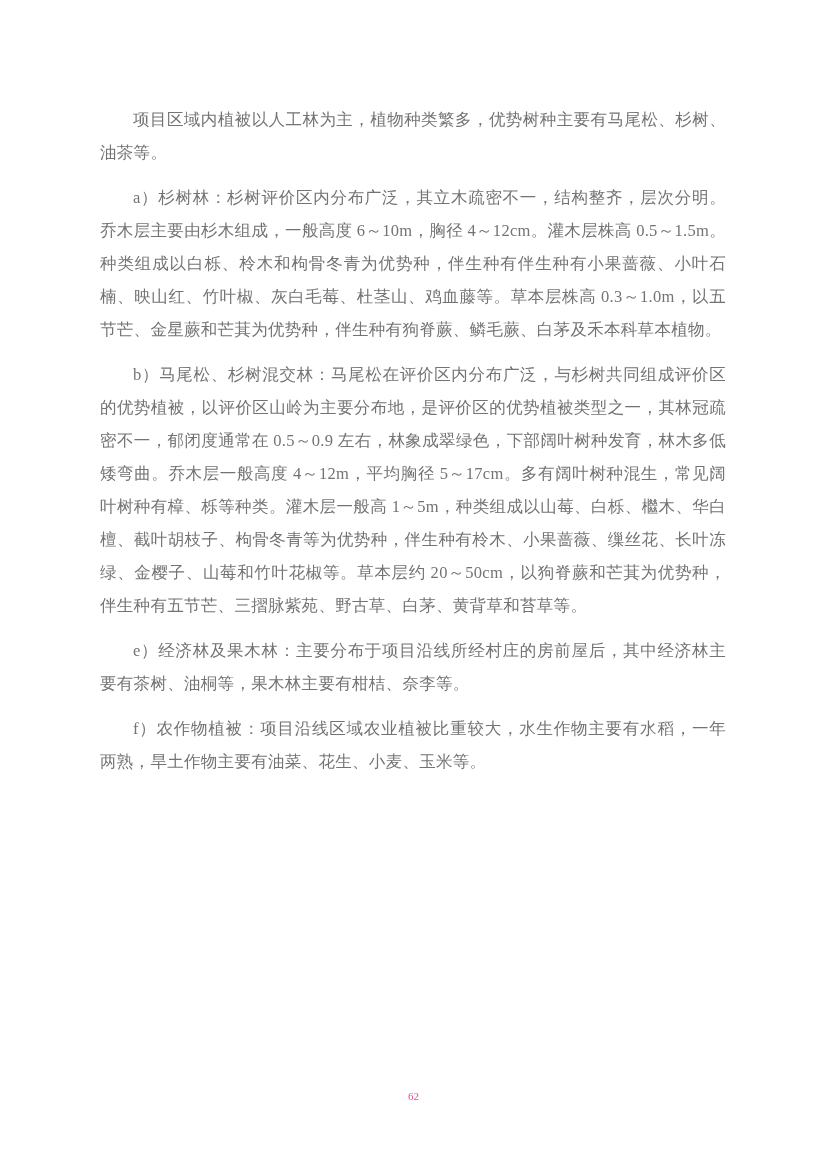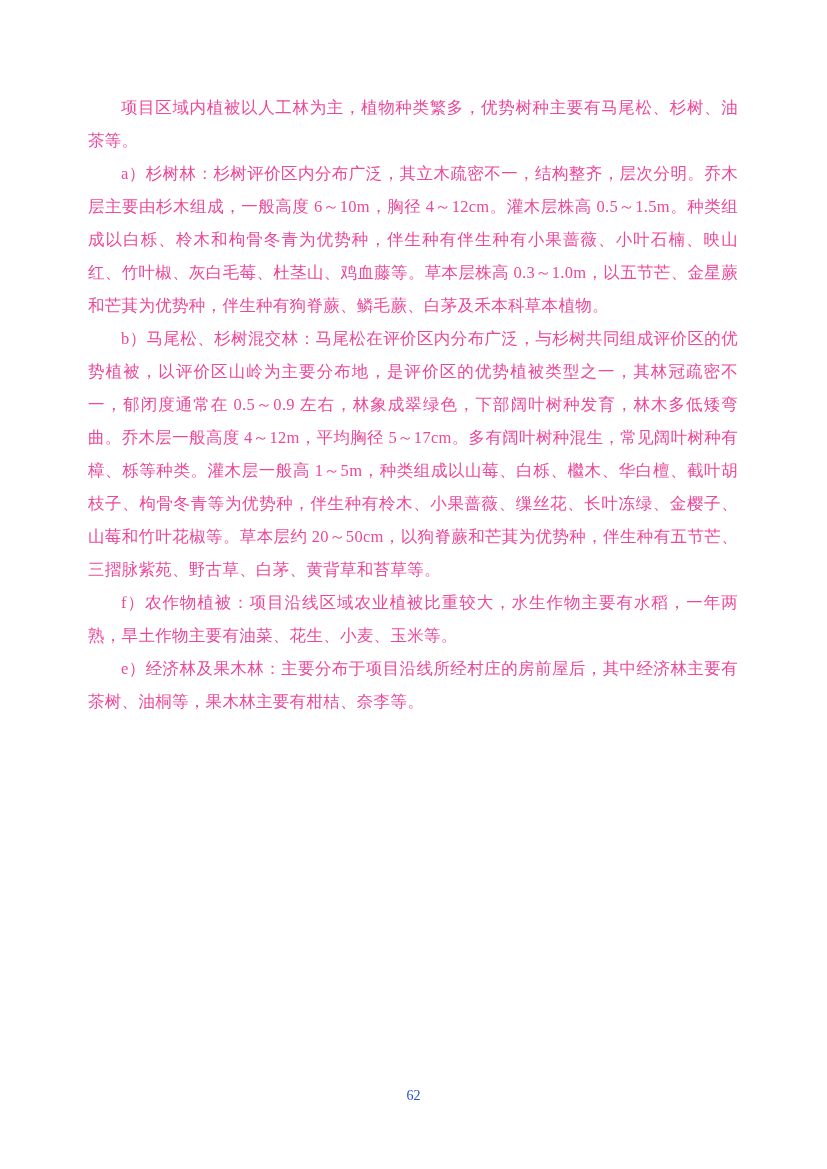--- a/index.html
+++ b/index.html
@@ -15,50 +15,50 @@
     overflow: hidden;
     font-family: "Liberation Serif", "DejaVu Serif", serif;
   }
   .content {
     position: absolute;
     left: 88px;
     top: 91px;
     width: 650px;
   }
   .body-par {
-    margin: 0;
+    margin: 12px;
     padding: 0;
     font-size: 16.5px;
     line-height: 33px;
-    color: #ec4899;
+    color: #737373;
     text-align: justify;
     text-indent: 2em;
     letter-spacing: 0.3px;
     word-break: break-all;
   }
   .page-footer {
     position: absolute;
     left: 0;
     top: 1086px;
     width: 100%;
     text-align: center;
   }
   .page-number {
-    font-size: 14px;
-    color: #1d4ed8;
+    font-size: 11px;
+    color: #ec4899;
     font-family: "Liberation Serif", "DejaVu Serif", serif;
   }
 </style>
 </head>
 <body>
 
 <div class="page">
   <div class="content">
     <p class="body-par">项目区域内植被以人工林为主，植物种类繁多，优势树种主要有马尾松、杉树、油茶等。</p>
     <p class="body-par">a）杉树林：杉树评价区内分布广泛，其立木疏密不一，结构整齐，层次分明。乔木层主要由杉木组成，一般高度 6～10m，胸径 4～12cm。灌木层株高 0.5～1.5m。种类组成以白栎、柃木和枸骨冬青为优势种，伴生种有伴生种有小果蔷薇、小叶石楠、映山红、竹叶椒、灰白毛莓、杜茎山、鸡血藤等。草本层株高 0.3～1.0m，以五节芒、金星蕨和芒萁为优势种，伴生种有狗脊蕨、鳞毛蕨、白茅及禾本科草本植物。</p>
     <p class="body-par">b）马尾松、杉树混交林：马尾松在评价区内分布广泛，与杉树共同组成评价区的优势植被，以评价区山岭为主要分布地，是评价区的优势植被类型之一，其林冠疏密不一，郁闭度通常在 0.5～0.9 左右，林象成翠绿色，下部阔叶树种发育，林木多低矮弯曲。乔木层一般高度 4～12m，平均胸径 5～17cm。多有阔叶树种混生，常见阔叶树种有樟、栎等种类。灌木层一般高 1～5m，种类组成以山莓、白栎、檵木、华白檀、截叶胡枝子、枸骨冬青等为优势种，伴生种有柃木、小果蔷薇、缫丝花、长叶冻绿、金樱子、山莓和竹叶花椒等。草本层约 20～50cm，以狗脊蕨和芒萁为优势种，伴生种有五节芒、三摺脉紫苑、野古草、白茅、黄背草和苔草等。</p>
+    <p class="body-par">e）经济林及果木林：主要分布于项目沿线所经村庄的房前屋后，其中经济林主要有茶树、油桐等，果木林主要有柑桔、奈李等。</p>
     <p class="body-par">f）农作物植被：项目沿线区域农业植被比重较大，水生作物主要有水稻，一年两熟，旱土作物主要有油菜、花生、小麦、玉米等。</p>
-    <p class="body-par">e）经济林及果木林：主要分布于项目沿线所经村庄的房前屋后，其中经济林主要有茶树、油桐等，果木林主要有柑桔、奈李等。</p>
   </div>
   <div class="page-footer">
     <span class="page-number">62</span>
   </div>
 </div>
 
 </body></html>

